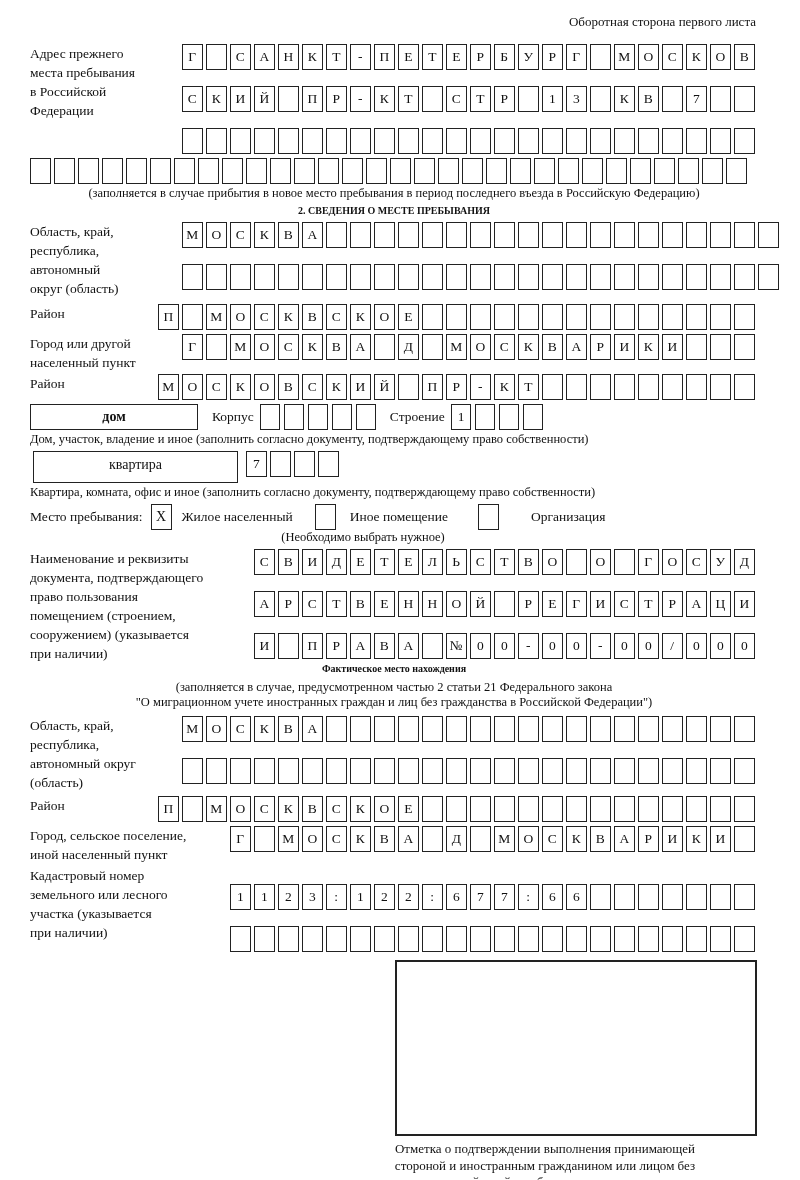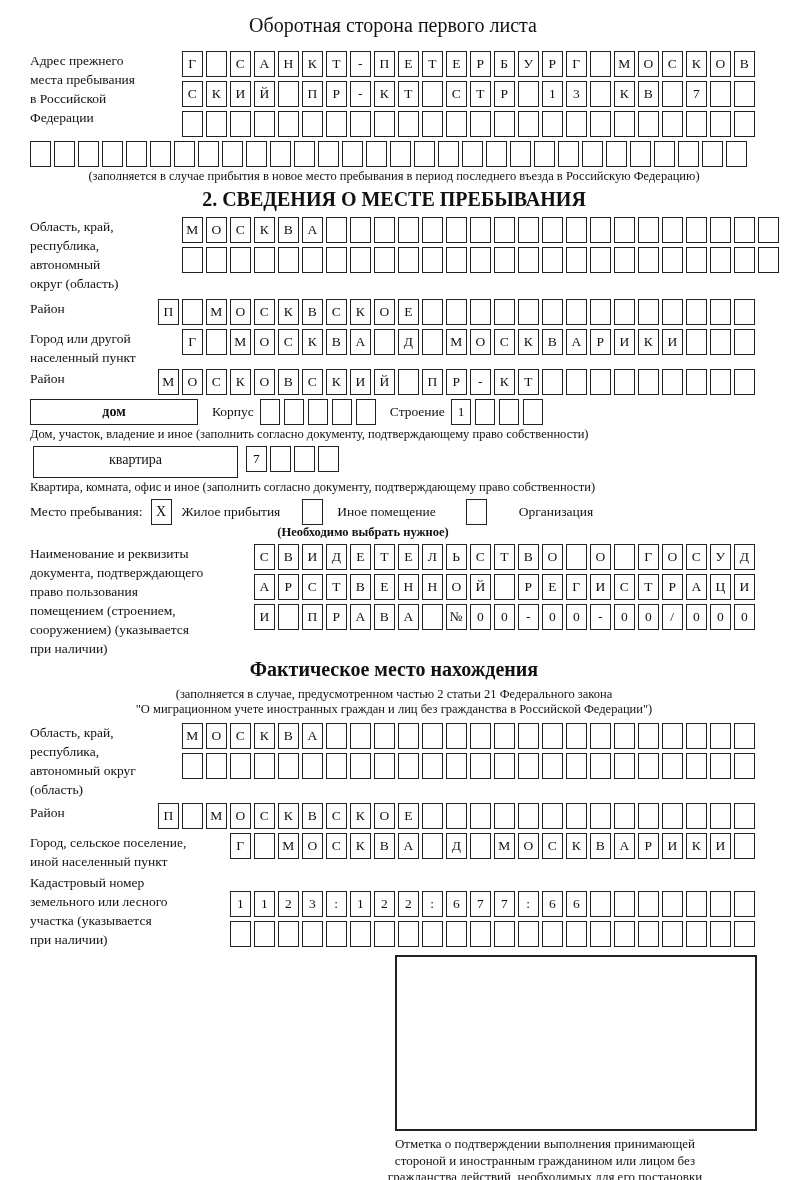--- a/index.html
+++ b/index.html
@@ -2,32 +2,32 @@
 <html><head>
 <meta charset="utf-8">
 <style>
   html,body{margin:0;padding:0;background:#fff;}
   .page{
     width:800px;height:1180px;box-sizing:border-box;position:relative;
     background:#fff;color:#111;
     font-family:"Liberation Serif","DejaVu Serif",serif;
     padding:14px 42px 0 30px;overflow:hidden;
   }
-  .hdr{ text-align:center; font-size:20px; padding-right:2px; }
+  .hdr{ text-align:right; font-size:13px; padding-right:2px; }
   .note{ font-size:12.5px; }
   .center{ text-align:center; }
-  .sect-title{ font-weight:bold; font-size:20px; text-align:center;font-family:Liberation Serif, serif; }
+  .sect-title{ font-weight:bold; font-size:10px; text-align:center;font-family:Liberation Serif, serif; }
   .flabel{ font-size:13.5px; line-height:19px; }
   .field{ display:flex; align-items:flex-start; }
   .w152{ width:152px; flex:0 0 152px; }
   .w128{ width:128px; flex:0 0 128px; }
   .w200{ width:200px; flex:0 0 200px; }
   .w224{ width:224px; flex:0 0 224px; }
   .cellrow{ white-space:nowrap; height:28px; }
-  .cellrow + .cellrow{ margin-top:2px;font-family:Liberation Serif, serif; }
+  .cellrow + .cellrow{ margin-top:14px;font-family:Liberation Serif, serif; }
   .cell{
     display:inline-block; box-sizing:border-box; width:20.5px; height:26px;
     border:1.6px solid #222; margin-right:3.5px; text-align:center;
     font-size:13.5px; line-height:23px; vertical-align:top; background:#fff;
   }
   .fieldbox{
     box-sizing:border-box; border:1.6px solid #222; height:26px;
     text-align:center; font-size:14px; line-height:23px; background:#fff;
   }
   .houseflex{ display:flex; align-items:flex-start; }
@@ -103,27 +103,27 @@
   <div class="houseflex mt4">
     <div class="fieldbox" style="width:205px;flex:0 0 205px;height:32px;line-height:25px;margin-left:3px;">квартира</div>
     <div class="gap8"></div>
     <div class="cellrow"><span class="cell">7</span><span class="cell"></span><span class="cell"></span><span class="cell"></span></div>
   </div>
   <div class="note mt2">Квартира, комната, офис и иное (заполнить согласно документу, подтверждающему право собственности)</div>
 
   <div class="stayrow mt4">
     <span>Место пребывания:</span>
     <span class="chk" style="margin-left:8px;">X</span>
-    <span style="margin-left:10px;">Жилое прибытия</span>
+    <span style="margin-left:10px;">Жилое населенный</span>
     <span class="chk" style="margin-left:22px;"></span>
     <span style="margin-left:14px;">Иное помещение</span>
     <span class="chk" style="margin-left:30px;"></span>
     <span style="margin-left:32px;">Организация</span>
   </div>
-  <div class="note" style="margin-left:168px;width:330px;text-align:center;font-weight:bold;">(Необходимо выбрать нужное)</div>
+  <div class="note" style="margin-left:168px;width:330px;text-align:center;">(Необходимо выбрать нужное)</div>
 
   <div class="field mt4">
     <div class="flabel w224">Наименование и реквизиты<br>документа, подтверждающего<br>право пользования<br>помещением (строением,<br>сооружением) (указывается<br>при наличии)</div>
     <div>
       <div class="cellrow"><span class="cell">С</span><span class="cell">В</span><span class="cell">И</span><span class="cell">Д</span><span class="cell">Е</span><span class="cell">Т</span><span class="cell">Е</span><span class="cell">Л</span><span class="cell">Ь</span><span class="cell">С</span><span class="cell">Т</span><span class="cell">В</span><span class="cell">О</span><span class="cell"></span><span class="cell">О</span><span class="cell"></span><span class="cell">Г</span><span class="cell">О</span><span class="cell">С</span><span class="cell">У</span><span class="cell">Д</span></div>
       <div class="cellrow"><span class="cell">А</span><span class="cell">Р</span><span class="cell">С</span><span class="cell">Т</span><span class="cell">В</span><span class="cell">Е</span><span class="cell">Н</span><span class="cell">Н</span><span class="cell">О</span><span class="cell">Й</span><span class="cell"></span><span class="cell">Р</span><span class="cell">Е</span><span class="cell">Г</span><span class="cell">И</span><span class="cell">С</span><span class="cell">Т</span><span class="cell">Р</span><span class="cell">А</span><span class="cell">Ц</span><span class="cell">И</span></div>
       <div class="cellrow"><span class="cell">И</span><span class="cell"></span><span class="cell">П</span><span class="cell">Р</span><span class="cell">А</span><span class="cell">В</span><span class="cell">А</span><span class="cell"></span><span class="cell">№</span><span class="cell">0</span><span class="cell">0</span><span class="cell">-</span><span class="cell">0</span><span class="cell">0</span><span class="cell">-</span><span class="cell">0</span><span class="cell">0</span><span class="cell">/</span><span class="cell">0</span><span class="cell">0</span><span class="cell">0</span></div>
     </div>
   </div>
 

